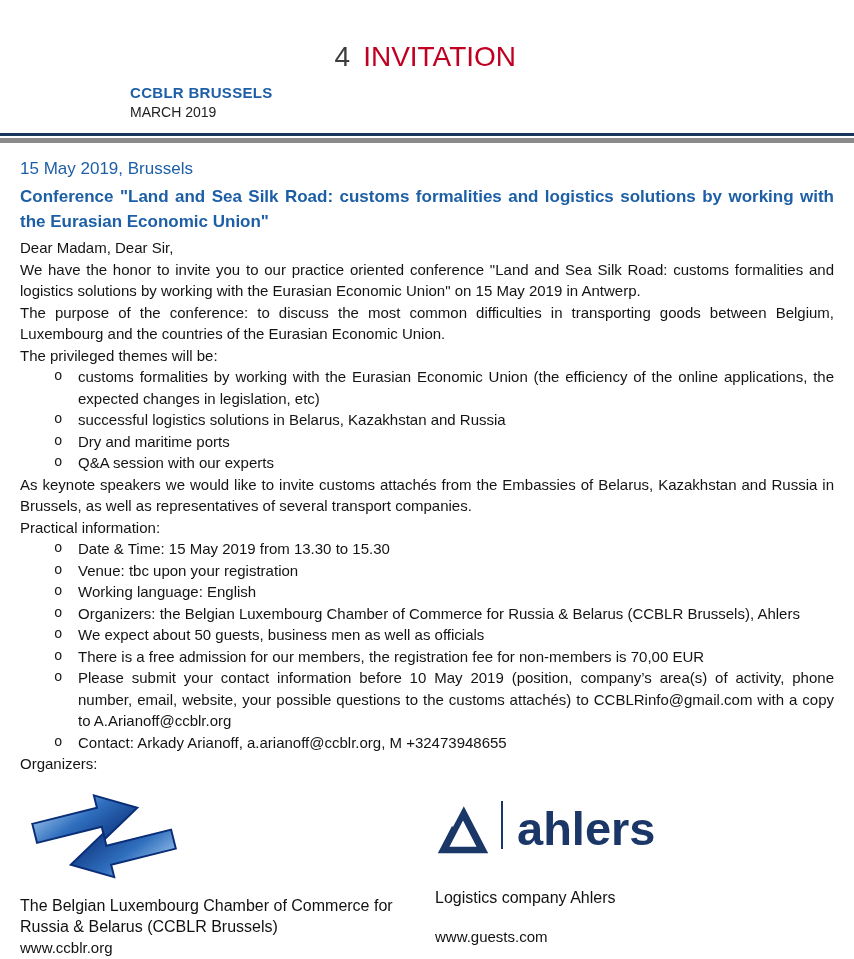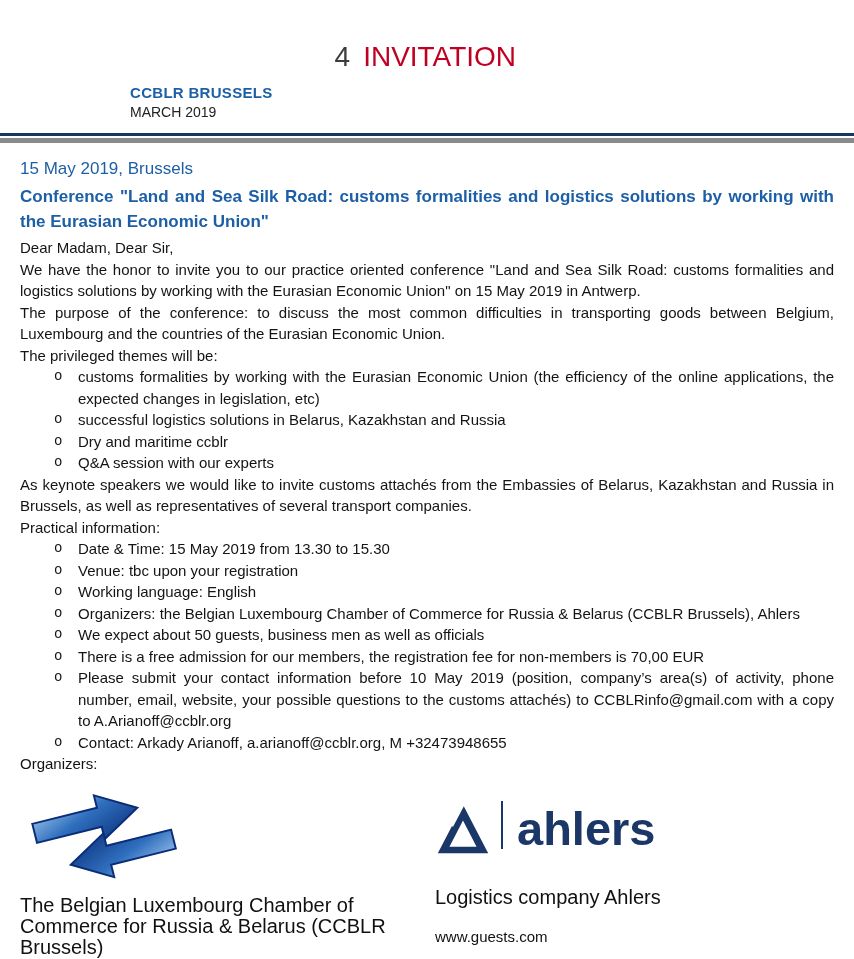--- a/index.html
+++ b/index.html
@@ -39,21 +39,21 @@
   }
   .li-row .li-text { flex: 1; }
   .li-row .li-text.just { text-align: justify; }
 
   
   .footer { display: flex; padding: 12px 20px 0 20px; }
   .footer-col-left { flex: none; width: 415px; }
   .footer-col-right { flex: 1; padding-top: 14px; }
 
   .ccblr-logo { width: 170px; height: 98px; margin-bottom: 6px; }
-  .footer-name { font-size: 20px; line-height: 21px; max-width: 380px; }
+  .footer-name { font-size: 16px; line-height: 21px; max-width: 380px; }
   .footer-url { font-size: 15px; line-height: 21px; }
   .footer-col-right .footer-name { margin-top: 26px; }
   .footer-col-right .footer-url { margin-top: 18px; }
 
   .ahlers-logo { display: flex; height: 60px; }
   .ahlers-glyph { width: 56px; height: 56px; flex: none; }
   .ahlers-divider { width: 2px; height: 48px; background: #1b3768; margin: 0 14px 0 10px; flex: none; }
   .ahlers-wordmark { color: #1b3768; font-weight: bold; font-size: 47px; letter-spacing: 0px; line-height: 56px; }
 </style>
 </head>
@@ -90,21 +90,21 @@
       <div class="li-row">
         <span class="marker">o</span>
         <span class="li-text just">customs formalities by working with the Eurasian Economic Union (the efficiency of the online applications, the expected changes in legislation, etc)</span>
       </div>
       <div class="li-row">
         <span class="marker">o</span>
         <span class="li-text">successful logistics solutions in Belarus, Kazakhstan and Russia</span>
       </div>
       <div class="li-row">
         <span class="marker">o</span>
-        <span class="li-text">Dry and maritime ccblr</span>
+        <span class="li-text">Dry and maritime ports</span>
       </div>
       <div class="li-row">
         <span class="marker">o</span>
         <span class="li-text">Q&amp;A session with our experts</span>
       </div>
     </div>
 
     <p class="just">As keynote speakers we would like to invite customs attachés from the Embassies of Belarus, Kazakhstan and Russia in Brussels, as well as representatives of several transport companies.</p>
     <p>Practical information:</p>
 

